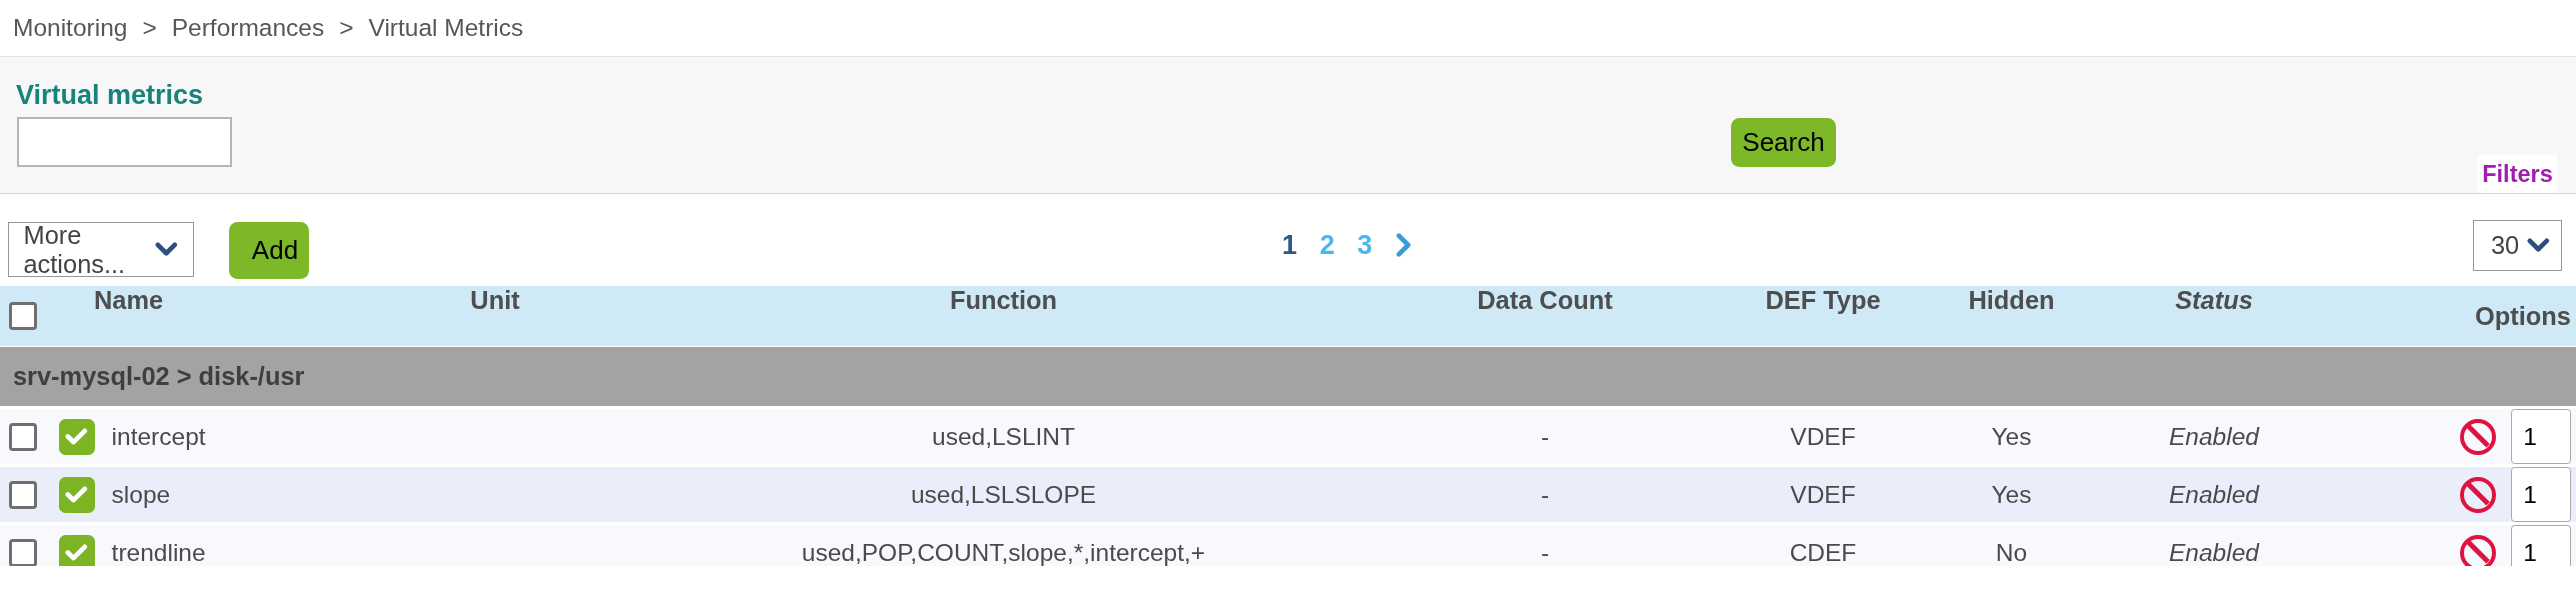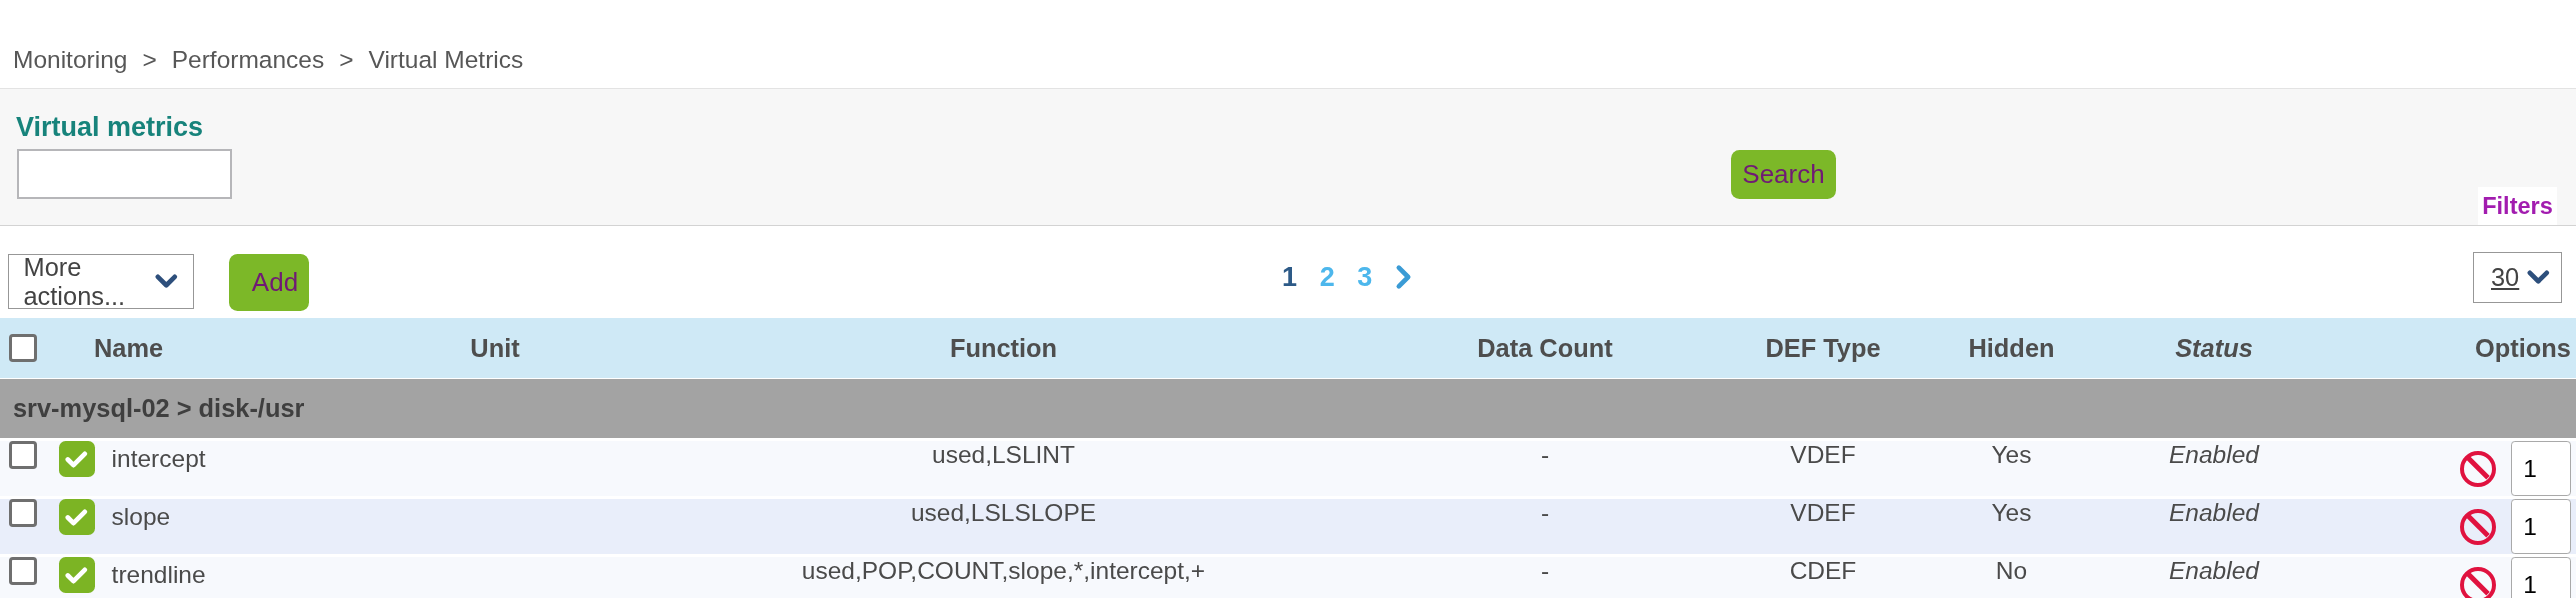--- a/index.html
+++ b/index.html
@@ -1,40 +1,40 @@
 <!DOCTYPE html>
 <html style="font-size:15px"><head>
 <meta charset="utf-8">
 <style>
   * { margin:0; padding:0; box-sizing:border-box; }
   html,body { background:#ffffff; }
   .page {
     position:relative; width:2576px; height:566px; overflow:hidden;
-    font-family:"Liberation Sans", sans-serif; background:#ffffff; color:#4a4a4a;margin-top:32px;
+    font-family:"Liberation Sans", sans-serif; background:#ffffff; color:#4a4a4a;
   }
   
   .breadcrumb {
     height:57px; border-bottom:1.9px solid #e3e3e3;
     display:flex; align-items:center; gap:15px;
     padding-left:13px; font-size:24.5px; color:#575757;
   }
   .crumb { cursor:pointer; }
   .crumb-sep { color:#575757; }
   
   .filter-panel {
     position:relative; height:137px; background:#f7f7f7; border-bottom:1.9px solid #d3d3d3;
   }
   .fp-title { position:absolute; left:16px; top:22.6px; font-size:27px; font-weight:bold; color:#17837b; }
   .fp-search-input {
     position:absolute; left:17px; top:60px; width:215px; height:50px;
     border:2.8px solid #b6b6b9; background:#fff; font-size:24.5px; padding:0 9.4px;
     font-family:"Liberation Sans", sans-serif;
   }
   .btn-green {
-    background:#7cb828; color:#701a75; border:none; border-radius:8.5px;
+    background:#7cb828; color:#000000; border:none; border-radius:8.5px;
     font-size:26px; font-family:"Liberation Sans", sans-serif; cursor:pointer;
   }
   .fp-search-btn { position:absolute; left:1731px; top:61px; width:105px; height:49px; }
   .fp-filters-tab {
     position:absolute; left:2478px; bottom:0; width:79px; height:38px; background:#ffffff;
     display:flex; align-items:center; justify-content:center;
     font-size:23.5px; font-weight:bold; color:#a21caf; cursor:pointer;
   }
   
   .toolbar { position:relative; height:92px; background:#ffffff; }
@@ -44,33 +44,33 @@
     font-size:25.4px; color:#434343; cursor:pointer;
   }
   .more-actions { position:absolute; left:7.5px; top:28px; width:186px; height:55px; padding:10px 15px; }
   .add-btn { position:absolute; left:229px; top:28px; width:80px; height:57px;padding-left:12px; }
   .pagination {
     position:absolute; left:1282px; top:32px; height:38px;
     display:flex; align-items:center; gap:22.6px; font-size:27px; font-weight:bold;
   }
   .page-num { color:#4db7ec; cursor:pointer; }
   .page-num.current { color:#2d5a87; cursor:default; }
-  .page-size { position:absolute; left:2473px; top:26px; width:89px; height:51px; padding:0 11.3px 0 17px;text-decoration:underline; }
+  .page-size { position:absolute; left:2473px; top:26px; width:89px; height:51px; padding:0 11.3px 0 17px; }
   .chev { flex:none; }
   
   .thead {
-    display:flex; align-items:center; height:60px; background:#cfe9f6;
+    display:flex; height:60px; background:#cfe9f6;
     font-size:25.4px; font-weight:bold; color:#4e4e4e;
   }
   .group-row {
     display:flex; align-items:center; height:60px; background:#a3a3a3;
     border-top:1.9px solid #ffffff; font-size:25.4px; font-weight:bold; color:#3f3f3f; padding-left:13px;
   }
   .row {
-    display:flex; align-items:flex-start; height:58px; border-top:3.8px solid #ffffff;
+    display:flex; align-items:center; height:58px; border-top:3.8px solid #ffffff;
     font-size:24.5px; color:#4a4a4a;
   }
   .row.light { background:#f7f9fd; }
   .row.blue  { background:#e9eefa; }
   .bottom-strip { height:13px; background:#e9eefa; border-top:3.8px solid #ffffff; }
   .c1 { width:53px; flex:none; display:flex; align-items:center; }
   .c2 { width:296px; flex:none; display:flex; align-items:center; gap:17px; }
   .thead .c2 { display:block; padding-left:41px; }
   .c3 { width:292px; flex:none; text-align:center; }
   .c4 { width:725px; flex:none; text-align:center; }

